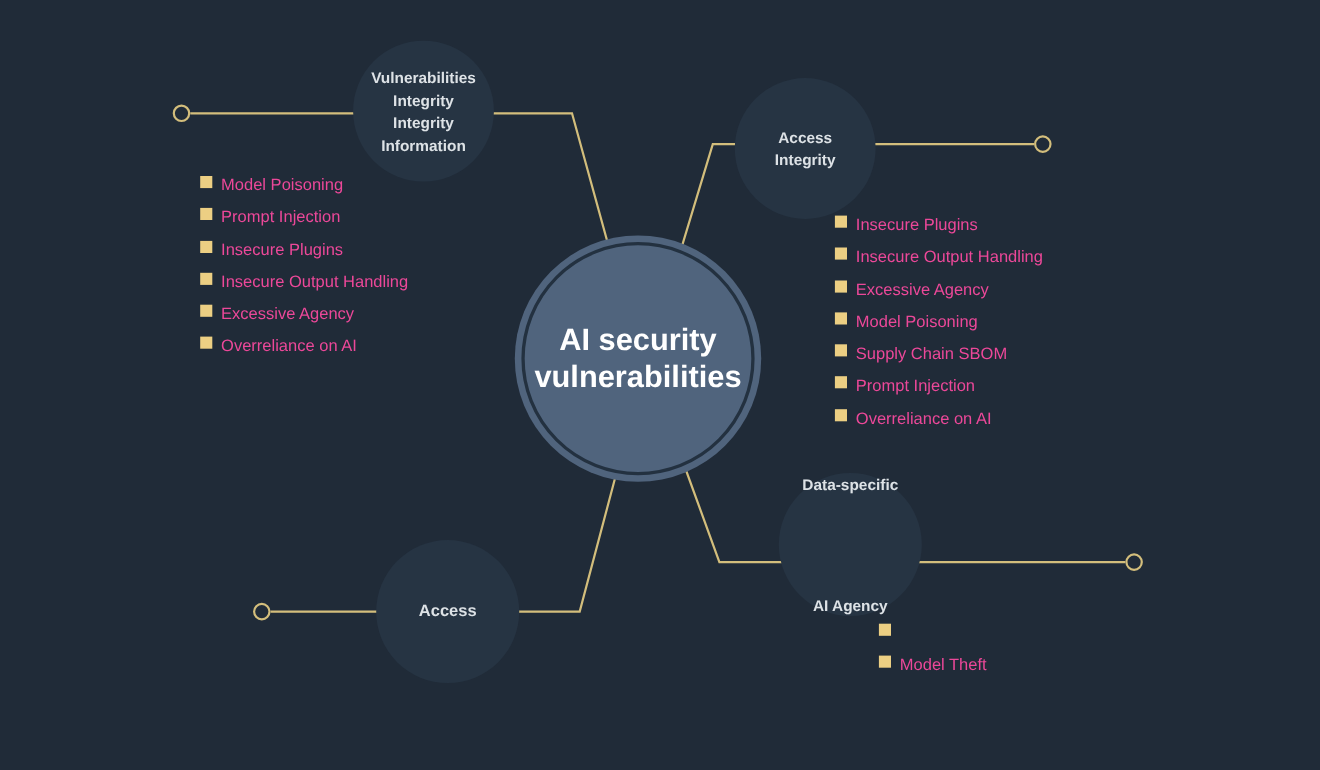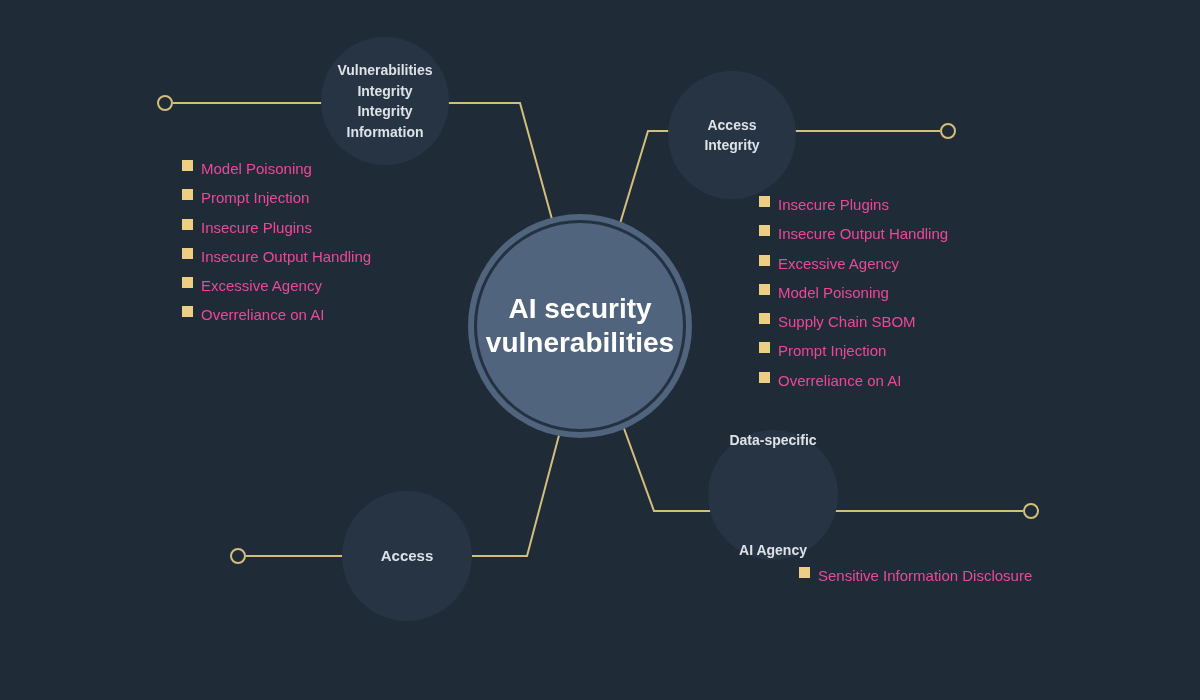--- a/index.html
+++ b/index.html
@@ -197,18 +197,21 @@
       </li>
     <li>
         <span class="bullet"></span>
         <span>Overreliance on AI</span>
       </li>
   </ul>
 
   <ul class="list" id="list-data">
     <li>
         <span class="bullet"></span>
-        <span>Sensitive Information Disclosure</span>
+      </li>
+    <li>
+        <span class="bullet"></span>
+        <span>Model Theft</span>
       </li>
   </ul>
 
 
 </div>
 
 </body></html>

